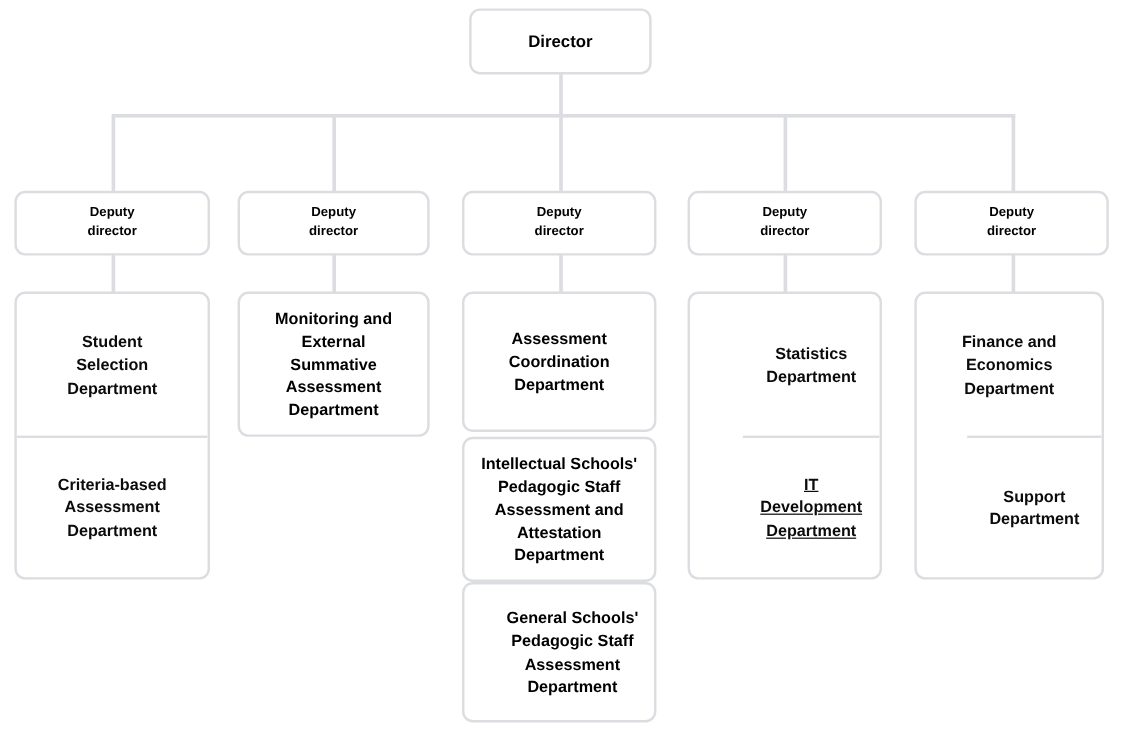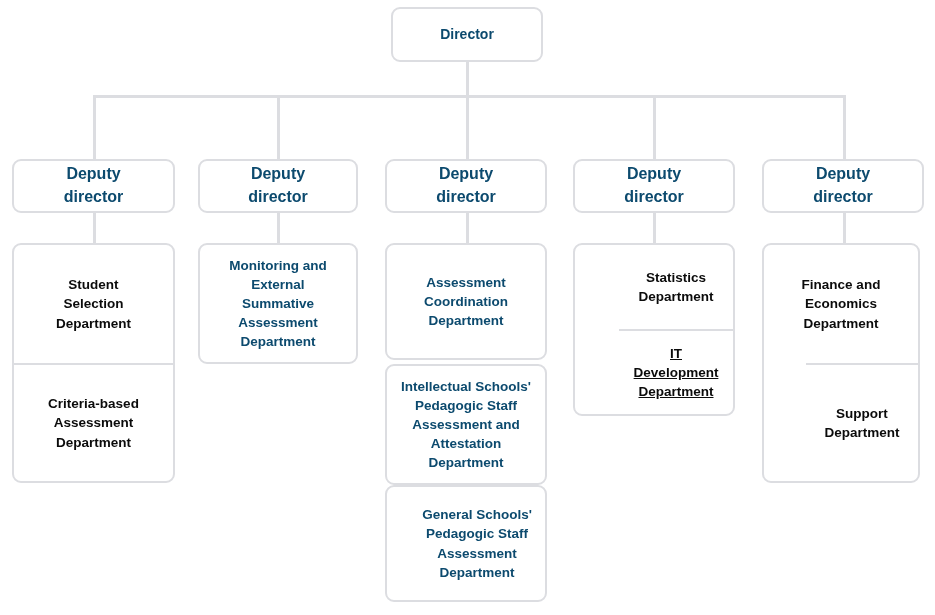--- a/index.html
+++ b/index.html
@@ -22,37 +22,37 @@
   .node {
     position: absolute;
     box-sizing: border-box;
     background: #ffffff;
     border: 2px solid #dcdde1;
     border-radius: 9px;
     display: flex;
     align-items: center;
     justify-content: center;
     text-align: center;
-    color: #0c4a6e;
+    color: #000000;
     font-weight: bold;
     font-size: 13.5px;
     line-height: 1.42;
     padding: 2px 6px;
     z-index: 3;
   }
   .node .label {
     display: block;
     white-space: pre-line;
   }
 
   .node.root {
     font-size: 14px;
   }
   .node.deputy {
-    font-size: 16px;
+    font-size: 11px;
   }
 
   
   .stack {
     position: absolute;
     box-sizing: border-box;
     background: #ffffff;
     border: 2px solid #dcdde1;
     border-radius: 9px;
     display: flex;
@@ -168,21 +168,21 @@
     <span class="label">General Schools'
 Pedagogic Staff
 Assessment
 Department</span>
   </div>
 
   <div class="node deputy" style="left:573px; top:159px; width:162px; height:54px;">
     <span class="label">Deputy
 director</span>
   </div>
-  <div class="stack" style="left:573px; top:243px; width:162px; height:173px;padding-left:44px;">
+  <div class="stack" style="left:573px; top:243px; width:162px; height:240px;padding-left:44px;">
     <div class="cell" style="height:120px;">
       <span class="label">Statistics
 Department</span>
     </div>
     <div class="cell" style="height:120px;text-decoration:underline;">
       <span class="label">IT Development
 Department</span>
     </div>
   </div>
 

